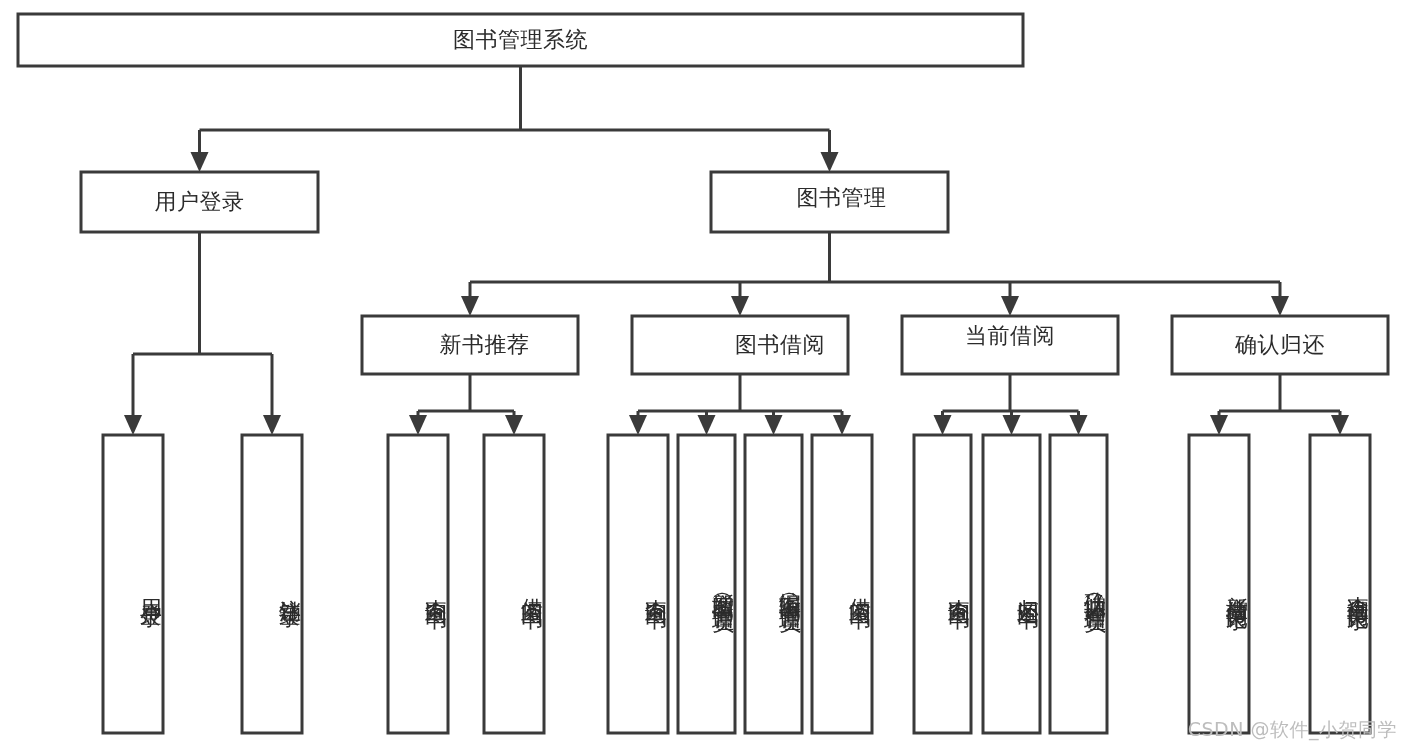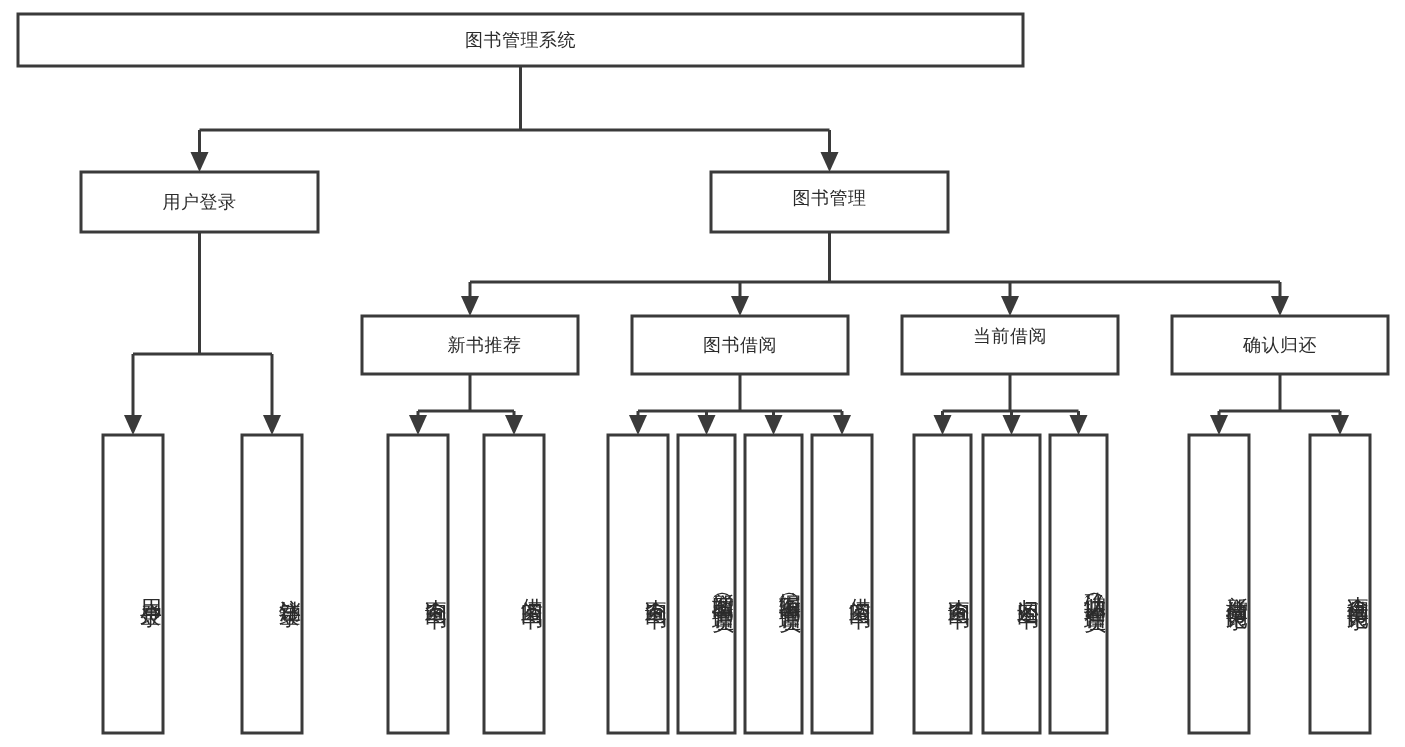--- a/index.html
+++ b/index.html
@@ -39,21 +39,21 @@
   .arrow-head {
     fill: #3a3a3a;
     stroke: none;
   }
   .node-label {
     position: absolute;
     display: flex;
     align-items: center;
     justify-content: center;
     color: #2b2b2b;
-    font-size: 18px;
+    font-size: 22px;
     line-height: 1.12;
     letter-spacing: 0.5px;
     white-space: nowrap;
     pointer-events: none;
   }
   .node-label.vertical {
     writing-mode: vertical-rl;
     text-orientation: upright;
     align-items: flex-start;
     justify-content: center;
@@ -150,32 +150,33 @@
         <rect class="box-rect" x="914" y="435" width="57" height="298"></rect>
         <rect class="box-rect" x="983" y="435" width="57" height="298"></rect>
         <rect class="box-rect" x="1050" y="435" width="57" height="298"></rect>
         <rect class="box-rect" x="1189" y="435" width="60" height="298"></rect>
         <rect class="box-rect" x="1310" y="435" width="60" height="298"></rect>
       </g>
   </svg>
   <div id="label-layer">
       <div class="node-label" style="left: 18px; top: 14px; width: 1005px; height: 52px;">图书管理系统</div>
       <div class="node-label" style="left: 81px; top: 172px; width: 237px; height: 60px;">用户登录</div>
-      <div class="node-label" style="left: 711px; top: 172px; width: 237px; height: 52px;">图书管理</div>
+      <div class="node-label" style="left: 711px; top: 172px; width: 237px; height: 52px; padding-left: 12px;">图书管理</div>
       <div class="node-label" style="left: 362px; top: 316px; width: 245px; height: 58px;">新书推荐</div>
-      <div class="node-label" style="left: 632px; top: 316px; width: 216px; height: 58px;">图书借阅</div>
+      <div class="node-label" style="left: 632px; top: 316px; width: 216px; height: 58px; padding-left: 40px;">图书借阅</div>
       <div class="node-label" style="left: 902px; top: 316px; width: 216px; height: 40px;">当前借阅</div>
       <div class="node-label" style="left: 1172px; top: 316px; width: 216px; height: 58px;">确认归还</div>
       <div class="node-label vertical" style="left: 103px; top: 435px; width: 60px; height: 298px;">用户登录</div>
       <div class="node-label vertical" style="left: 242px; top: 435px; width: 60px; height: 298px;">注销登录</div>
       <div class="node-label vertical" style="left: 388px; top: 435px; width: 60px; height: 298px;">查询图书</div>
       <div class="node-label vertical" style="left: 484px; top: 435px; width: 60px; height: 298px;">借阅图书</div>
       <div class="node-label vertical" style="left: 608px; top: 435px; width: 60px; height: 298px;">查询图书</div>
       <div class="node-label vertical" style="left: 678px; top: 435px; width: 57px; height: 298px;">新增图书（管理员）</div>
       <div class="node-label vertical" style="left: 745px; top: 435px; width: 57px; height: 298px;">编辑图书（管理员）</div>
       <div class="node-label vertical" style="left: 812px; top: 435px; width: 60px; height: 298px;">借阅图书</div>
       <div class="node-label vertical" style="left: 914px; top: 435px; width: 57px; height: 298px;">查询图书</div>
       <div class="node-label vertical" style="left: 983px; top: 435px; width: 57px; height: 298px;">归还图书</div>
       <div class="node-label vertical" style="left: 1050px; top: 435px; width: 57px; height: 298px;">确认归还（管理员）</div>
       <div class="node-label vertical" style="left: 1189px; top: 435px; width: 60px; height: 298px;">新增借阅记录</div>
       <div class="node-label vertical" style="left: 1310px; top: 435px; width: 60px; height: 298px;">查询借阅记录</div>
     </div>
+  <div class="watermark">CSDN @软件_小贺同学</div>
 </div>
 
 </body></html>

